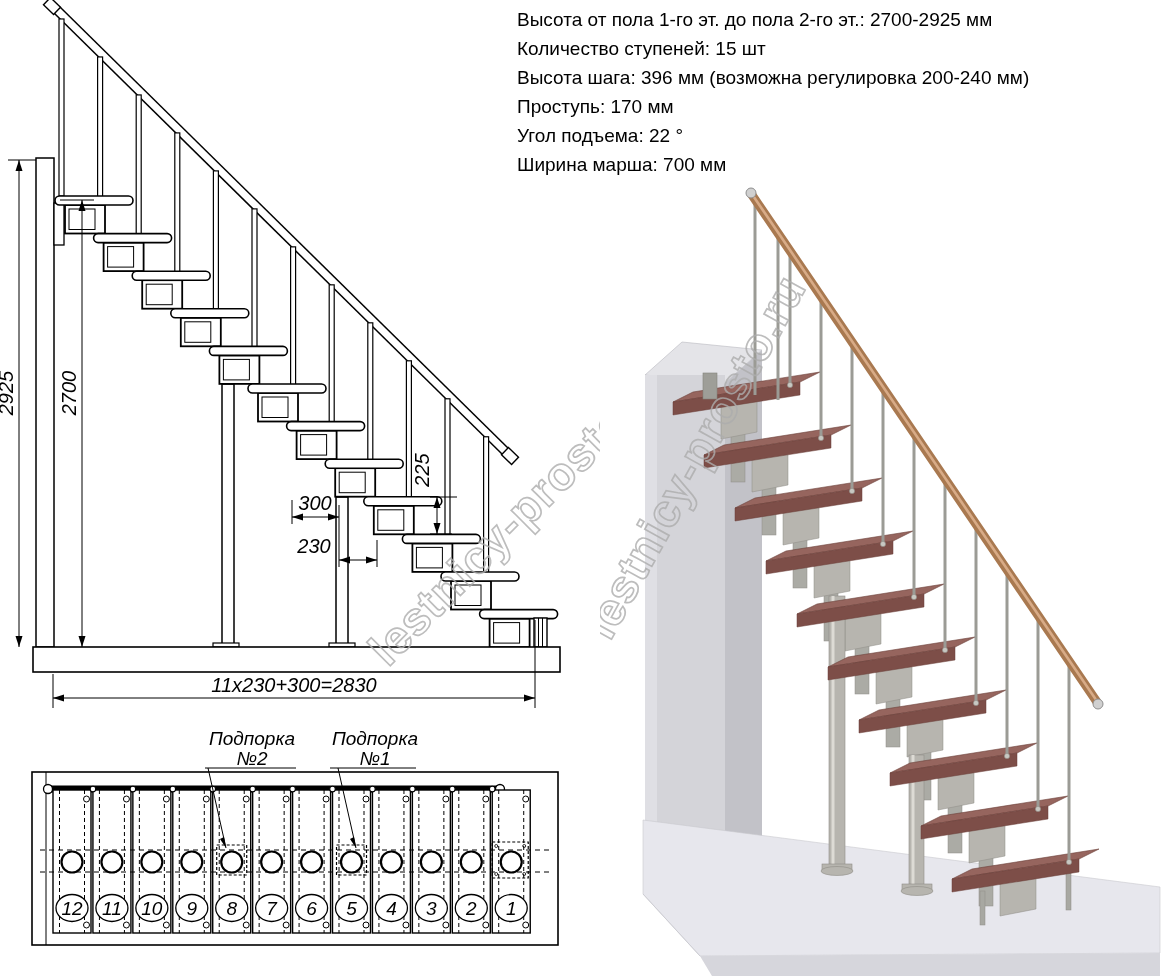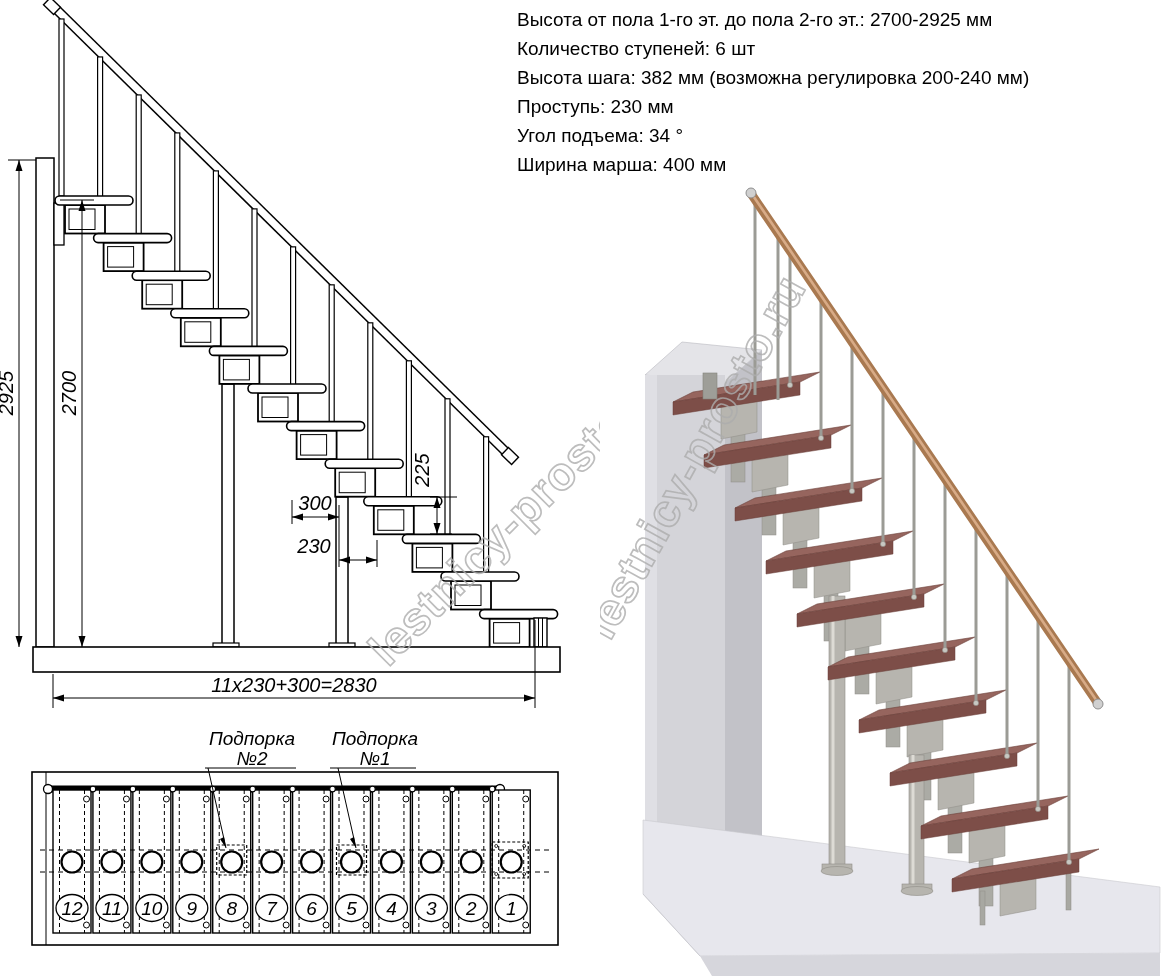--- a/index.html
+++ b/index.html
@@ -20,25 +20,25 @@
           fill:none;stroke:#adadad;stroke-width:1.7px;opacity:.8;letter-spacing:1px}
   .arr{fill:#000;stroke:none}
 </style>
 </head>
 <body>
 
 <div id="canvas">
 
   <div id="spec">
     <div>Высота от пола 1-го эт. до пола 2-го эт.: 2700-2925 мм</div>
-    <div>Количество ступеней: 6 шт</div>
-    <div>Высота шага: 382 мм (возможна регулировка 200-240 мм)</div>
-    <div>Проступь: 230 мм</div>
-    <div>Угол подъема: 34 °</div>
-    <div>Ширина марша: 400 мм</div>
+    <div>Количество ступеней: 15 шт</div>
+    <div>Высота шага: 396 мм (возможна регулировка 200-240 мм)</div>
+    <div>Проступь: 170 мм</div>
+    <div>Угол подъема: 22 °</div>
+    <div>Ширина марша: 700 мм</div>
   </div>
 
   <svg id="elev" width="600" height="712" viewBox="0 0 600 712">
 
     <g>
       <line x1="57" y1="10" x2="506" y2="452" stroke="#000" stroke-width="10"></line>
       <line x1="57" y1="10" x2="506" y2="452" stroke="#fff" stroke-width="7"></line>
       <rect x="-7" y="-5" width="14" height="10" transform="translate(52,6) rotate(44)" class="wh" stroke-width="1.4"></rect>
       <rect x="-7" y="-5" width="14" height="10" transform="translate(510,456) rotate(44)" class="wh" stroke-width="1.4"></rect>
     </g>

